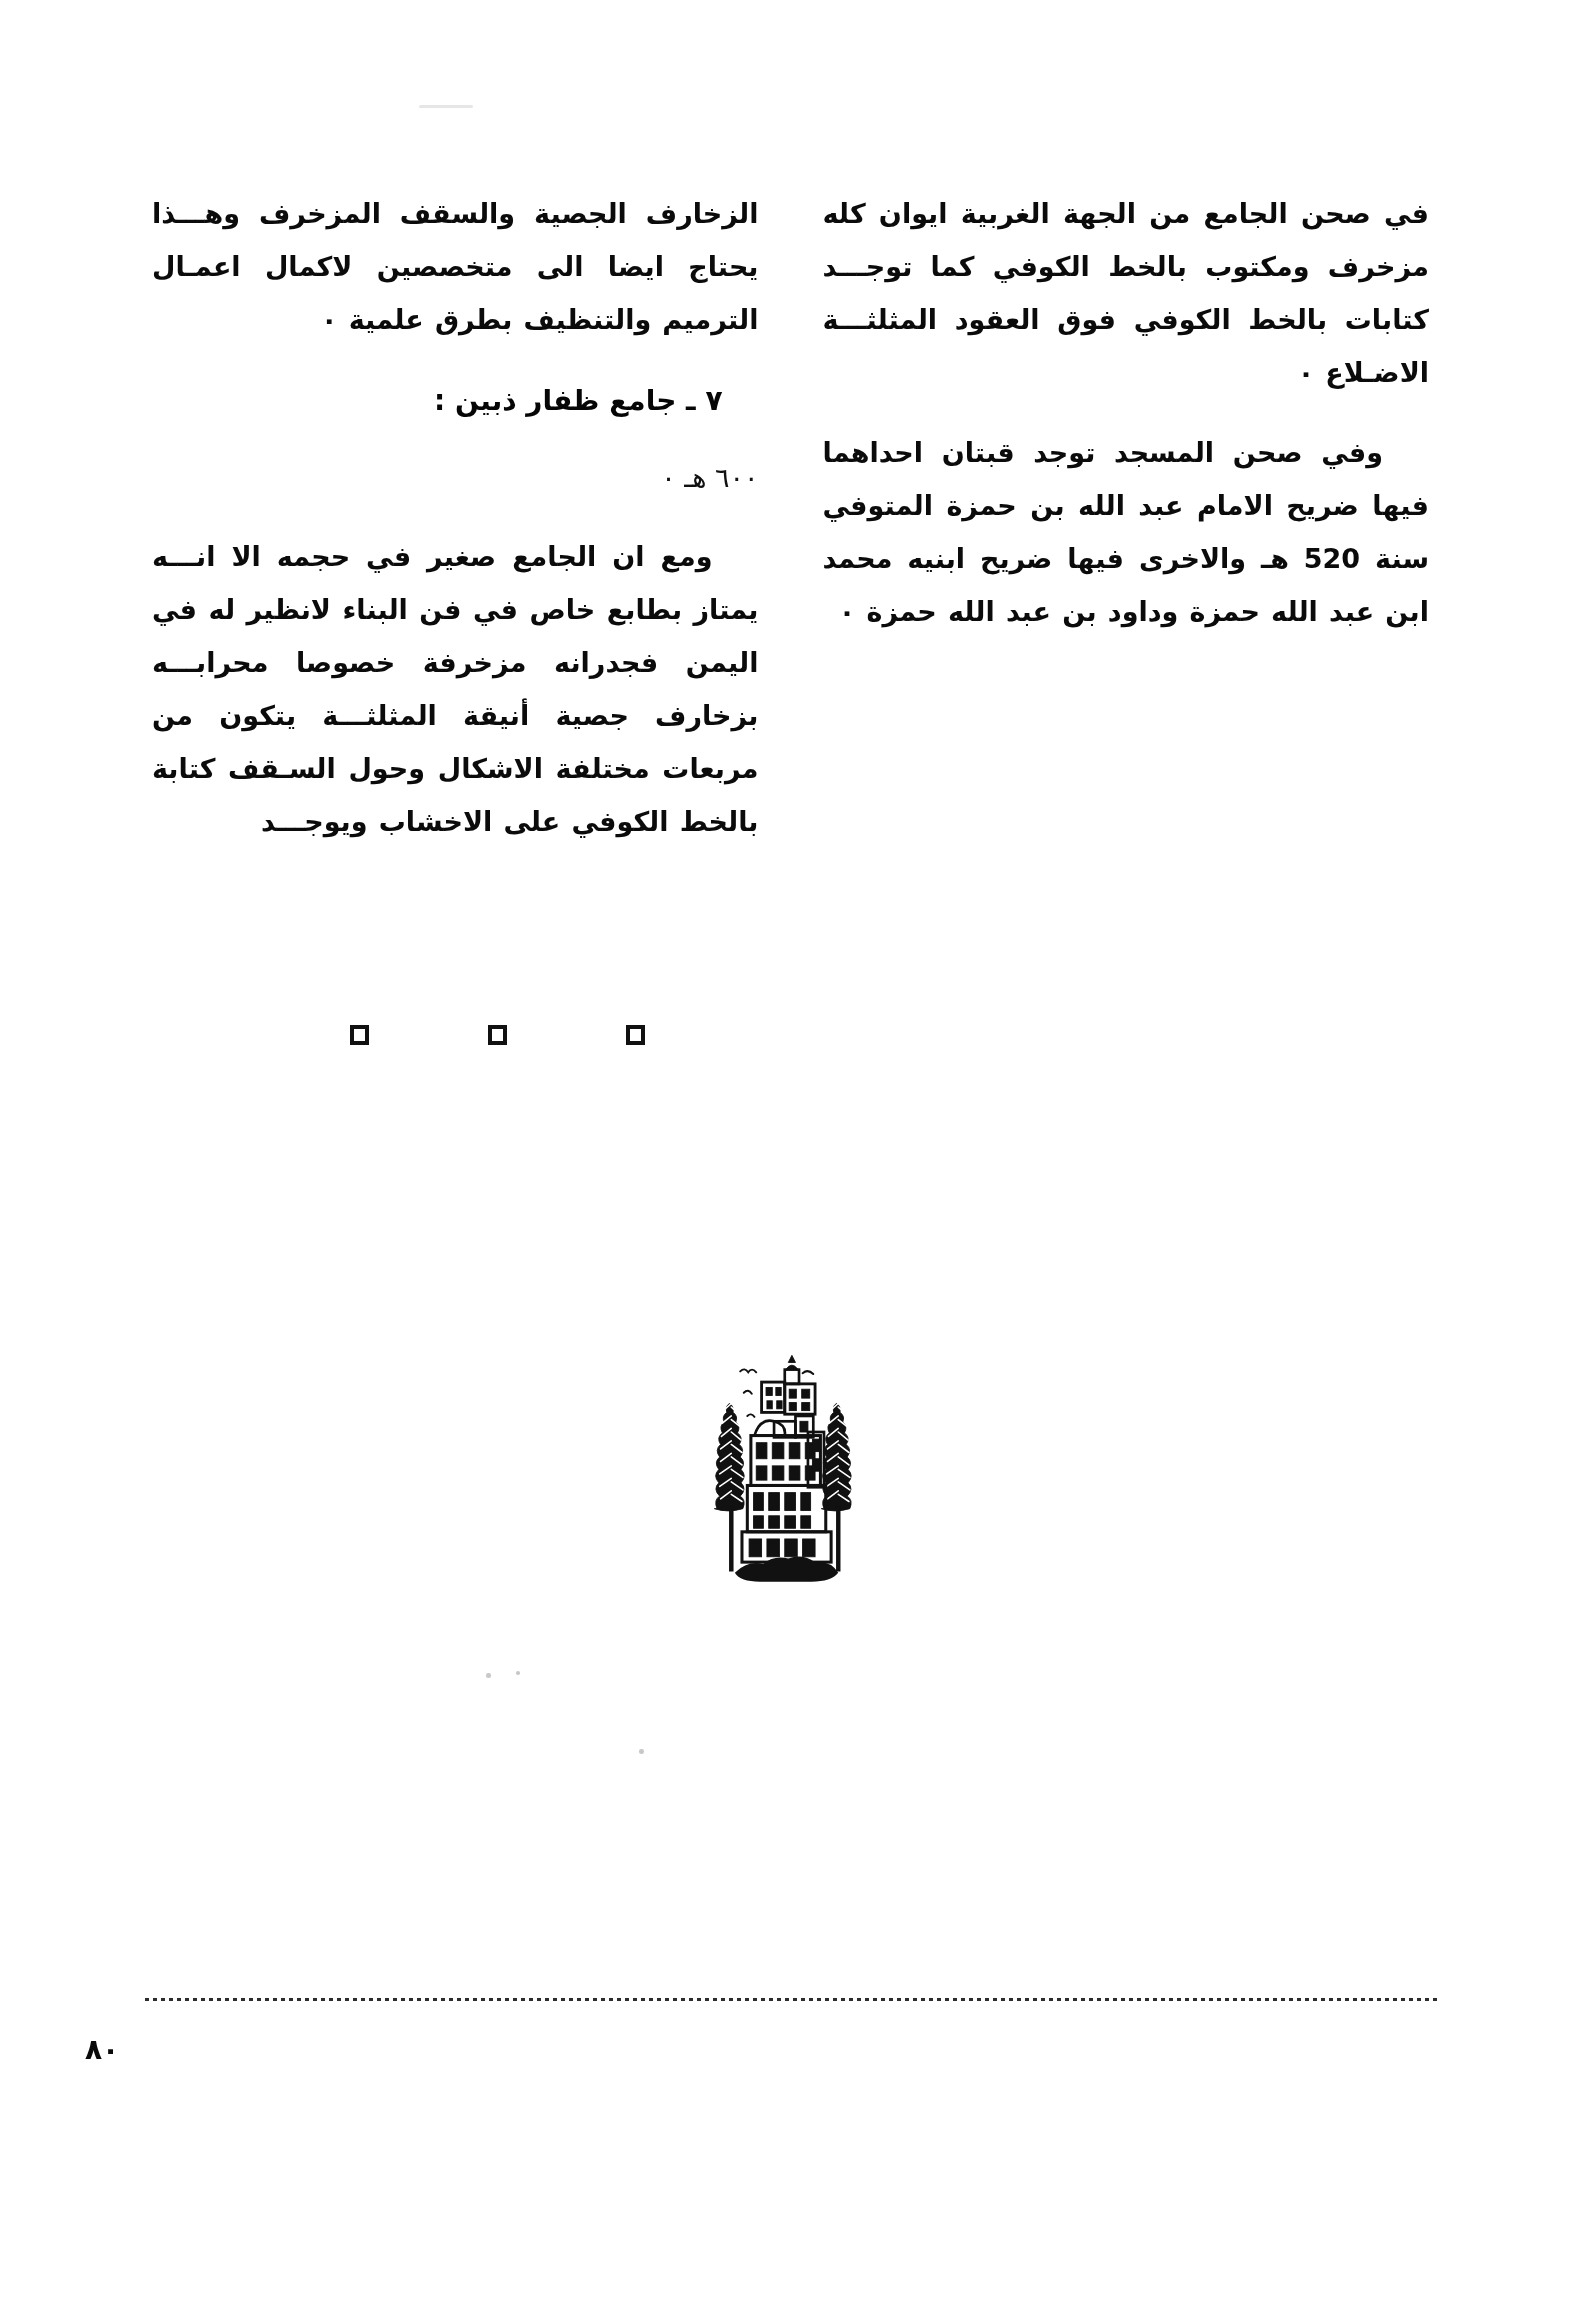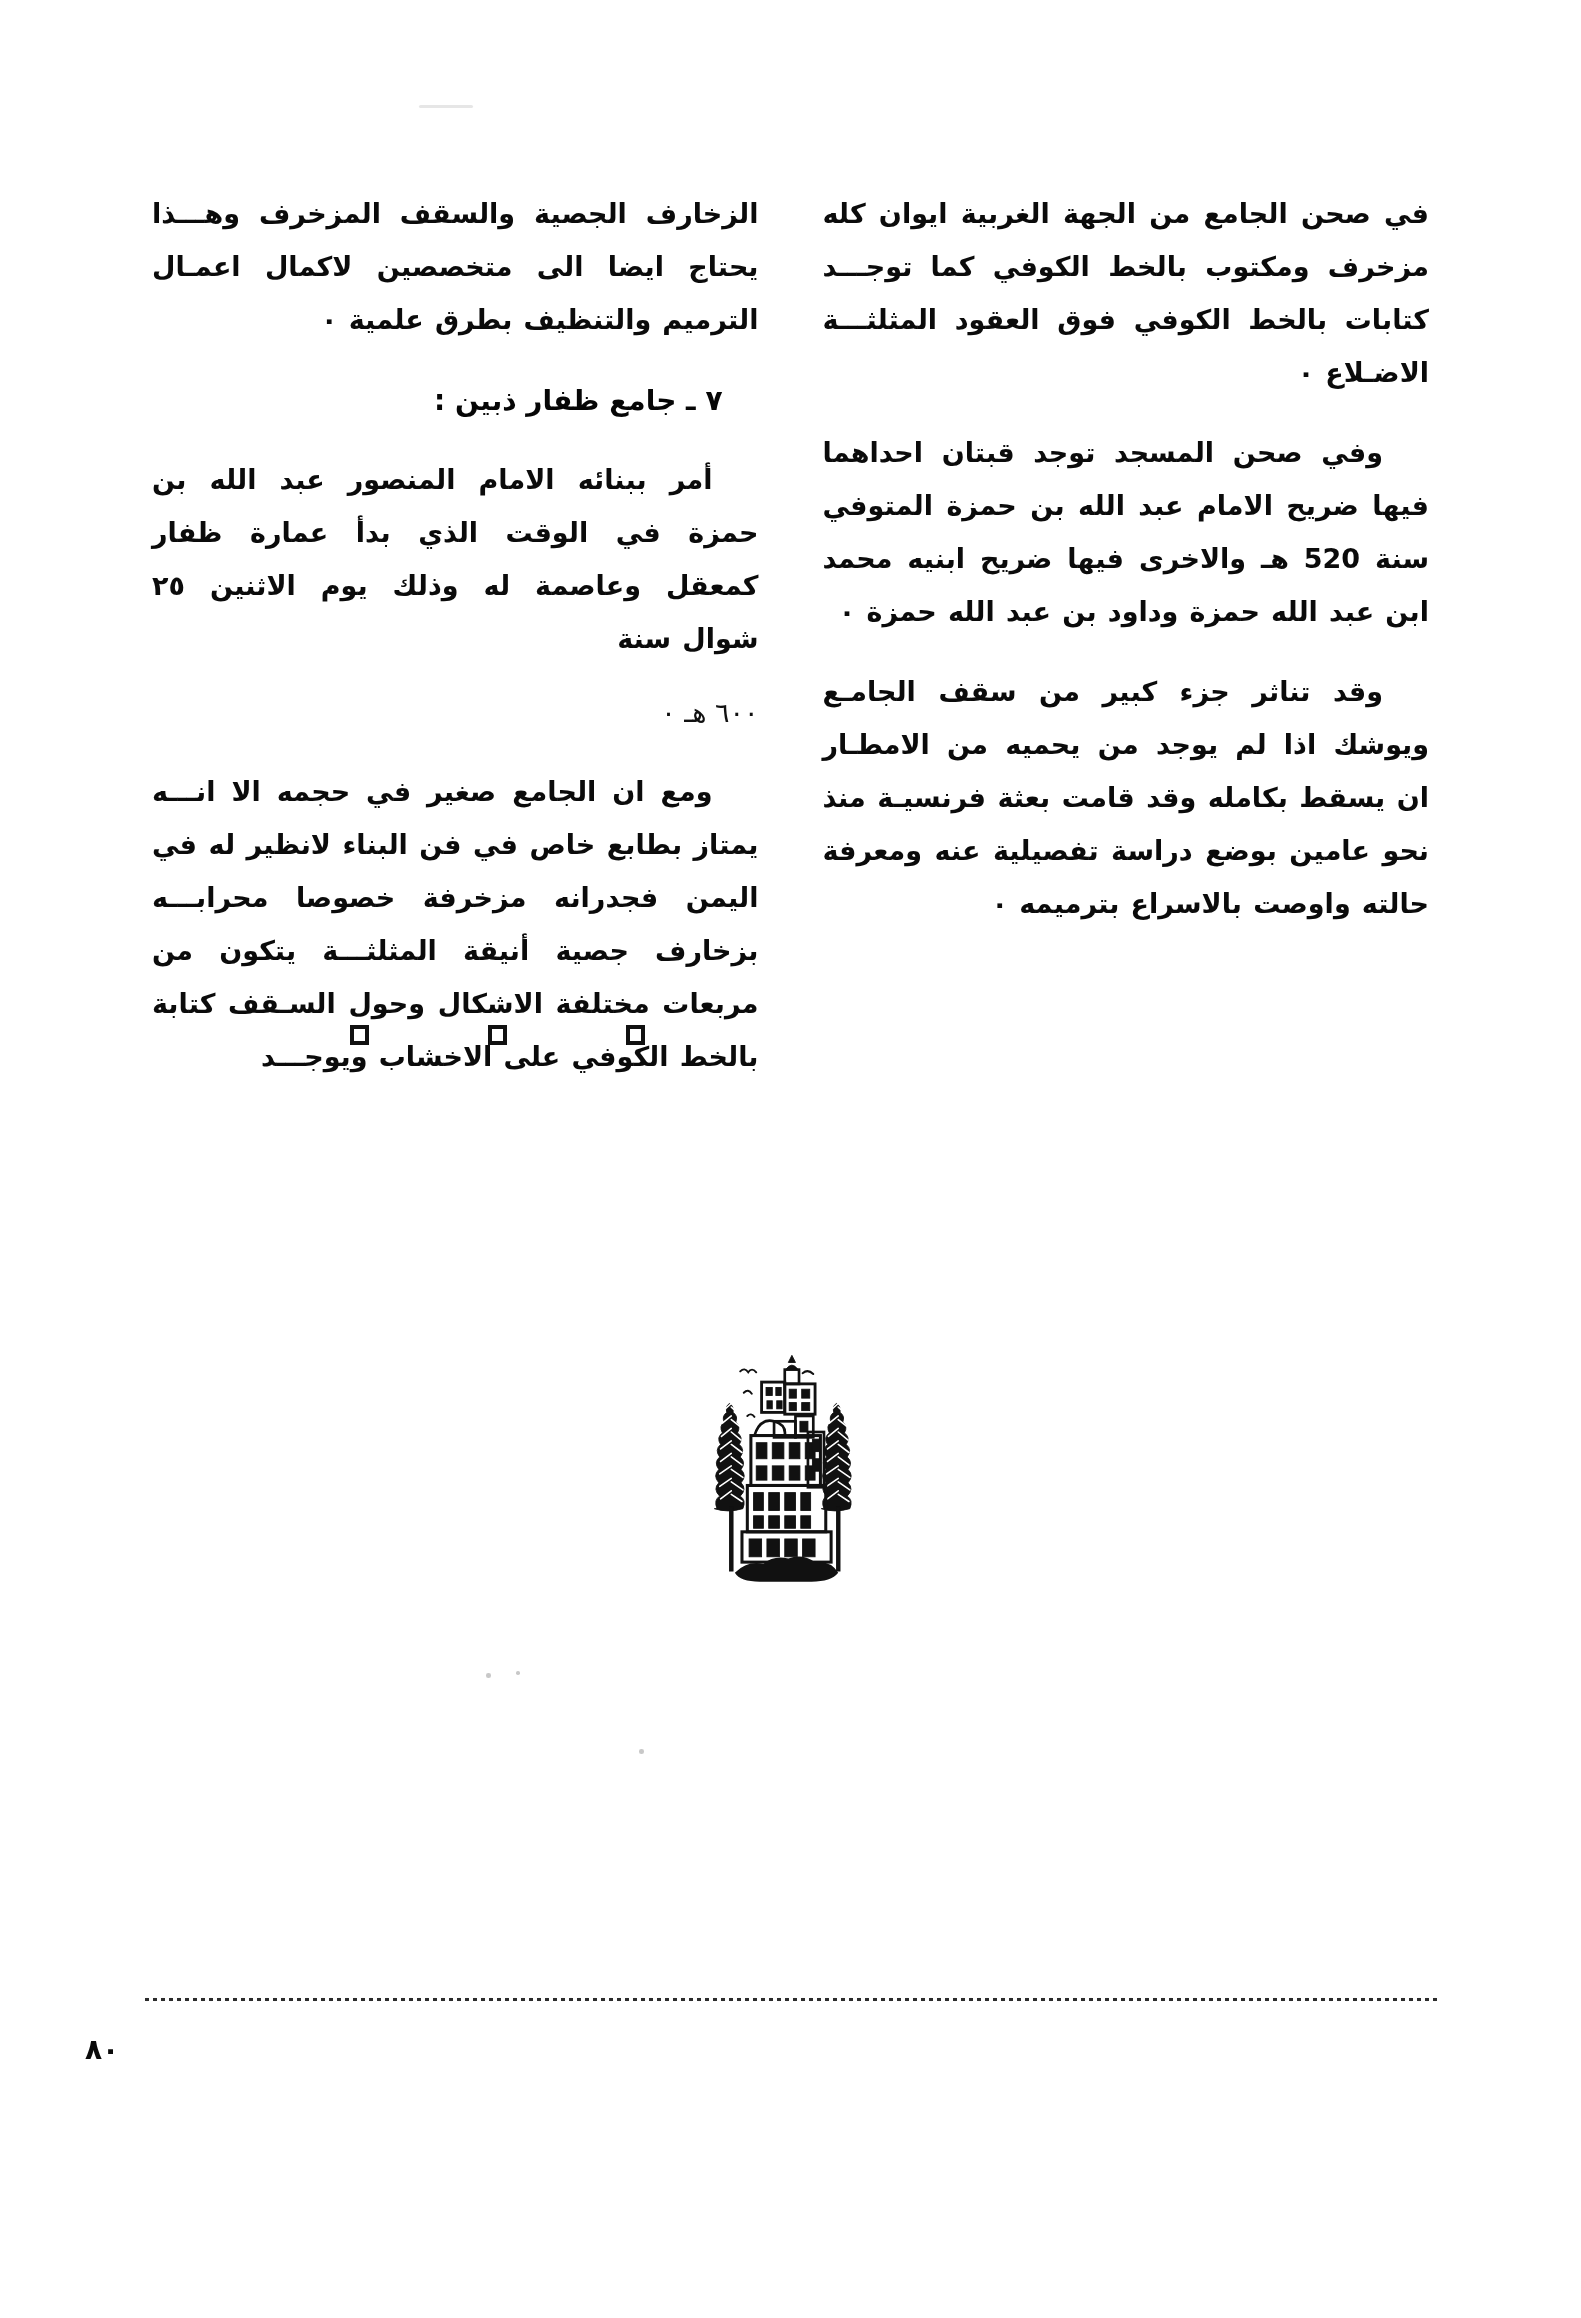--- a/index.html
+++ b/index.html
@@ -147,27 +147,25 @@
 </head>
 <body>
 
 <div id="page">
 
   <div class="columns">
 
     <div class="column">
       <p class="para">في صحن الجامع من الجهة الغربية ايوان كله مزخرف ومكتوب بالخط الكوفي كما توجـــد كتابات بالخط الكوفي فوق العقود المثلثـــة الاضـلاع ٠</p>
       <p class="para indent">وفي صحن المسجد توجد قبتان احداهما فيها ضريح الامام عبد الله بن حمزة المتوفي سنة 520 هـ والاخرى فيها ضريح ابنيه محمد ابن عبد الله حمزة وداود بن عبد الله حمزة ٠</p>
-      <p class="para indent">وقد تناثر جزء كبير من سقف الجامـع ويوشك اذا لم يوجد من يحميه من الامطـار ان يسقط بكامله وقد قامت بعثة فرنسيـة منذ نحو عامين بوضع دراسة تفصيلية عنه ومعرفة حالته واوصت بالاسراع بترميمه ٠</p>
     </div>
 
     <div class="column">
       <p class="para">الزخارف الجصية والسقف المزخرف وهـــذا يحتاج ايضا الى متخصصين لاكمال اعمـال الترميم والتنظيف بطرق علمية ٠</p>
       <h2 class="heading">٧ ـ جامع ظفار ذبين :</h2>
-      <p class="para indent tight">أمر ببنائه الامام المنصور عبد الله بن حمزة في الوقت الذي بدأ عمارة ظفار كمعقل وعاصمة له وذلك يوم الاثنين ٢٥ شوال سنة</p>
       <p class="stub-line">٦٠٠ هـ ٠</p>
       <p class="para indent">ومع ان الجامع صغير في حجمه الا انـــه يمتاز بطابع خاص في فن البناء لانظير له في اليمن فجدرانه مزخرفة خصوصا محرابـــه بزخارف جصية أنيقة المثلثـــة يتكون من مربعات مختلفة الاشكال وحول السـقف كتابة بالخط الكوفي على الاخشاب ويوجـــد</p>
     </div>
 
   </div>
 
   <div class="ornaments">
     <span class="orn-square"></span>
     <span class="orn-square"></span>
     <span class="orn-square"></span>

